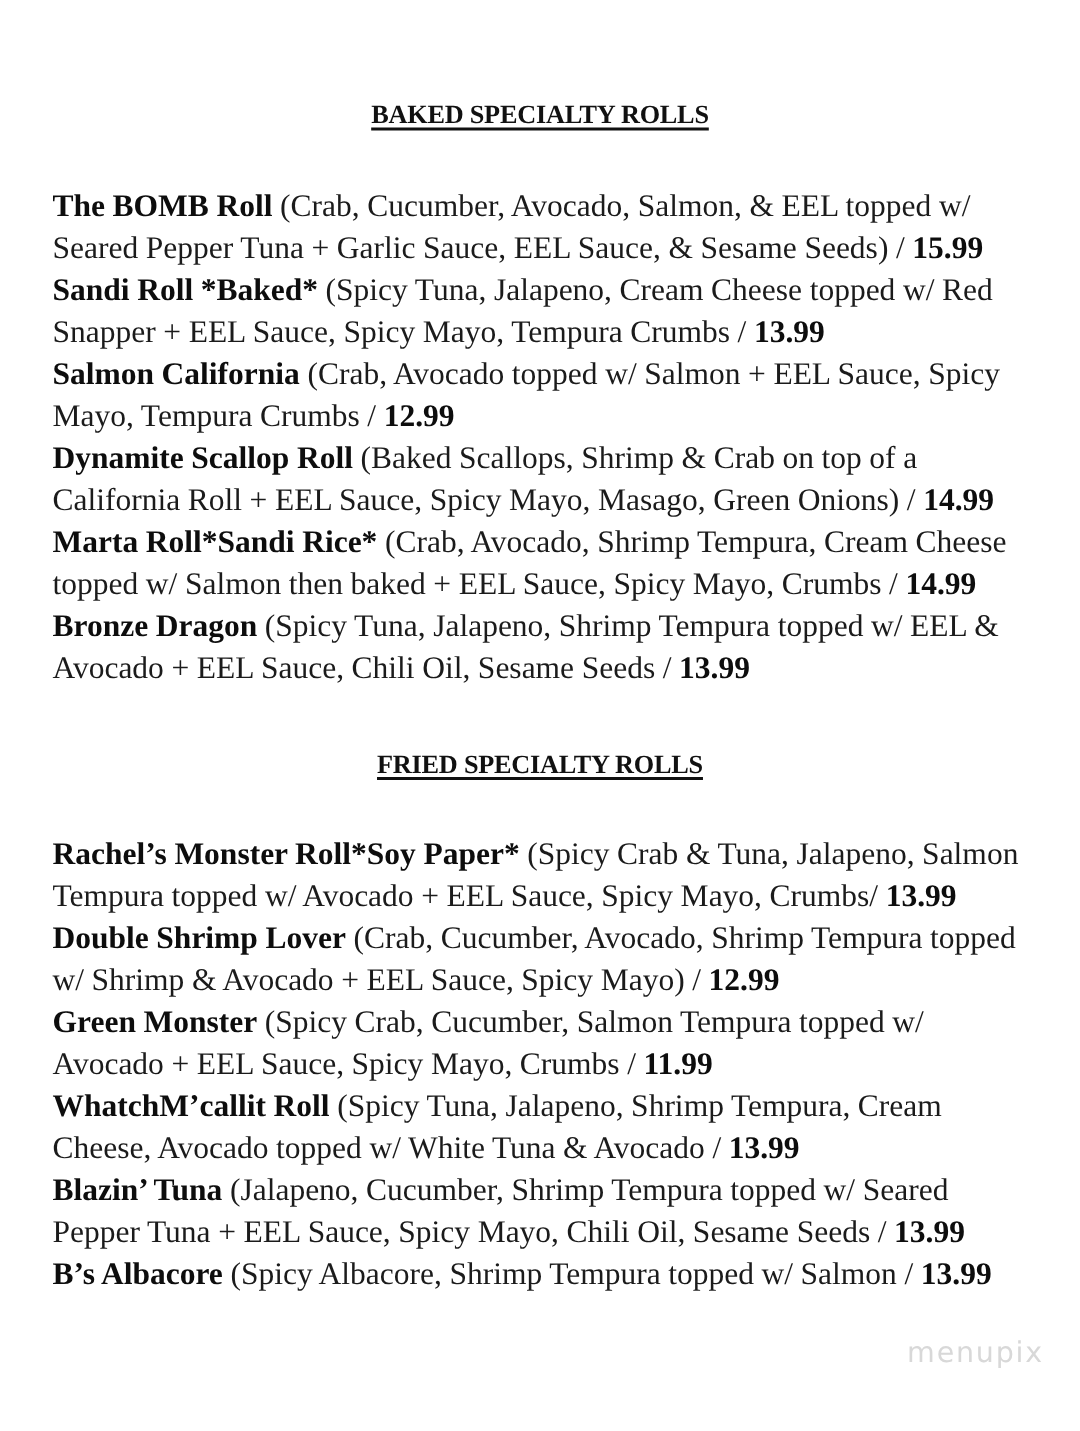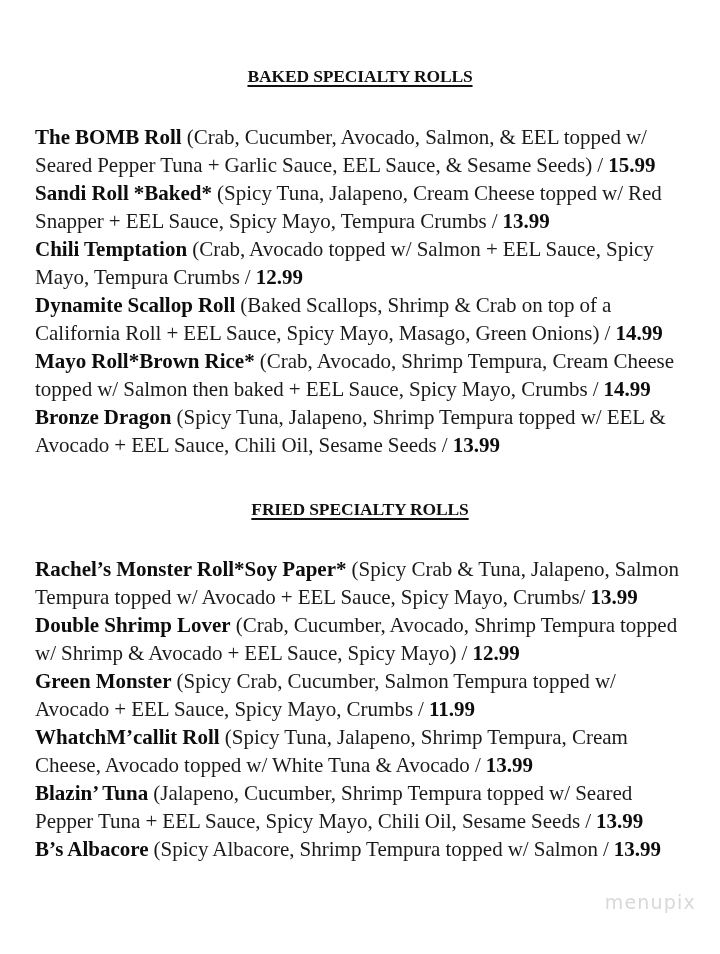--- a/index.html
+++ b/index.html
@@ -86,23 +86,23 @@
 </head>
 <body>
 
 <div class="page">
 
   <div class="section" id="section-baked">
     <div class="section-title">BAKED SPECIALTY ROLLS</div>
     <ul class="items">
         <li class="item"><span class="item-name">The BOMB Roll</span> <span class="item-desc">(Crab, Cucumber, Avocado, Salmon, &amp; EEL topped w/ Seared Pepper Tuna + Garlic Sauce, EEL Sauce, &amp; Sesame Seeds) /</span> <span class="item-price">15.99</span></li>
         <li class="item"><span class="item-name">Sandi Roll *Baked*</span> <span class="item-desc">(Spicy Tuna, Jalapeno, Cream Cheese topped w/ Red Snapper + EEL Sauce, Spicy Mayo, Tempura Crumbs /</span> <span class="item-price">13.99</span></li>
-        <li class="item"><span class="item-name">Chili Temptation</span> <span class="item-desc">(Crab, Avocado topped w/ Salmon + EEL Sauce, Spicy Mayo, Tempura Crumbs /</span> <span class="item-price">12.99</span></li>
+        <li class="item"><span class="item-name">Salmon California</span> <span class="item-desc">(Crab, Avocado topped w/ Salmon + EEL Sauce, Spicy Mayo, Tempura Crumbs /</span> <span class="item-price">12.99</span></li>
         <li class="item"><span class="item-name">Dynamite Scallop Roll</span> <span class="item-desc">(Baked Scallops, Shrimp &amp; Crab on top of a California Roll + EEL Sauce, Spicy Mayo, Masago, Green Onions) /</span> <span class="item-price">14.99</span></li>
-        <li class="item"><span class="item-name">Mayo Roll*Brown Rice*</span> <span class="item-desc">(Crab, Avocado, Shrimp Tempura, Cream Cheese topped w/ Salmon then baked + EEL Sauce, Spicy Mayo, Crumbs /</span> <span class="item-price">14.99</span></li>
+        <li class="item"><span class="item-name">Marta Roll*Sandi Rice*</span> <span class="item-desc">(Crab, Avocado, Shrimp Tempura, Cream Cheese topped w/ Salmon then baked + EEL Sauce, Spicy Mayo, Crumbs /</span> <span class="item-price">14.99</span></li>
         <li class="item"><span class="item-name">Bronze Dragon</span> <span class="item-desc">(Spicy Tuna, Jalapeno, Shrimp Tempura topped w/ EEL &amp; Avocado + EEL Sauce, Chili Oil, Sesame Seeds /</span> <span class="item-price">13.99</span></li>
       </ul>
   </div>
 
   <div class="section" id="section-fried">
     <div class="section-title">FRIED SPECIALTY ROLLS</div>
     <ul class="items">
         <li class="item"><span class="item-name">Rachel’s Monster Roll*Soy Paper*</span> <span class="item-desc">(Spicy Crab &amp; Tuna, Jalapeno, Salmon Tempura topped w/ Avocado + EEL Sauce, Spicy Mayo, Crumbs/</span> <span class="item-price">13.99</span></li>
         <li class="item"><span class="item-name">Double Shrimp Lover</span> <span class="item-desc">(Crab, Cucumber, Avocado, Shrimp Tempura topped w/ Shrimp &amp; Avocado + EEL Sauce, Spicy Mayo) /</span> <span class="item-price">12.99</span></li>
         <li class="item"><span class="item-name">Green Monster</span> <span class="item-desc">(Spicy Crab, Cucumber, Salmon Tempura topped w/ Avocado + EEL Sauce, Spicy Mayo, Crumbs /</span> <span class="item-price">11.99</span></li>

